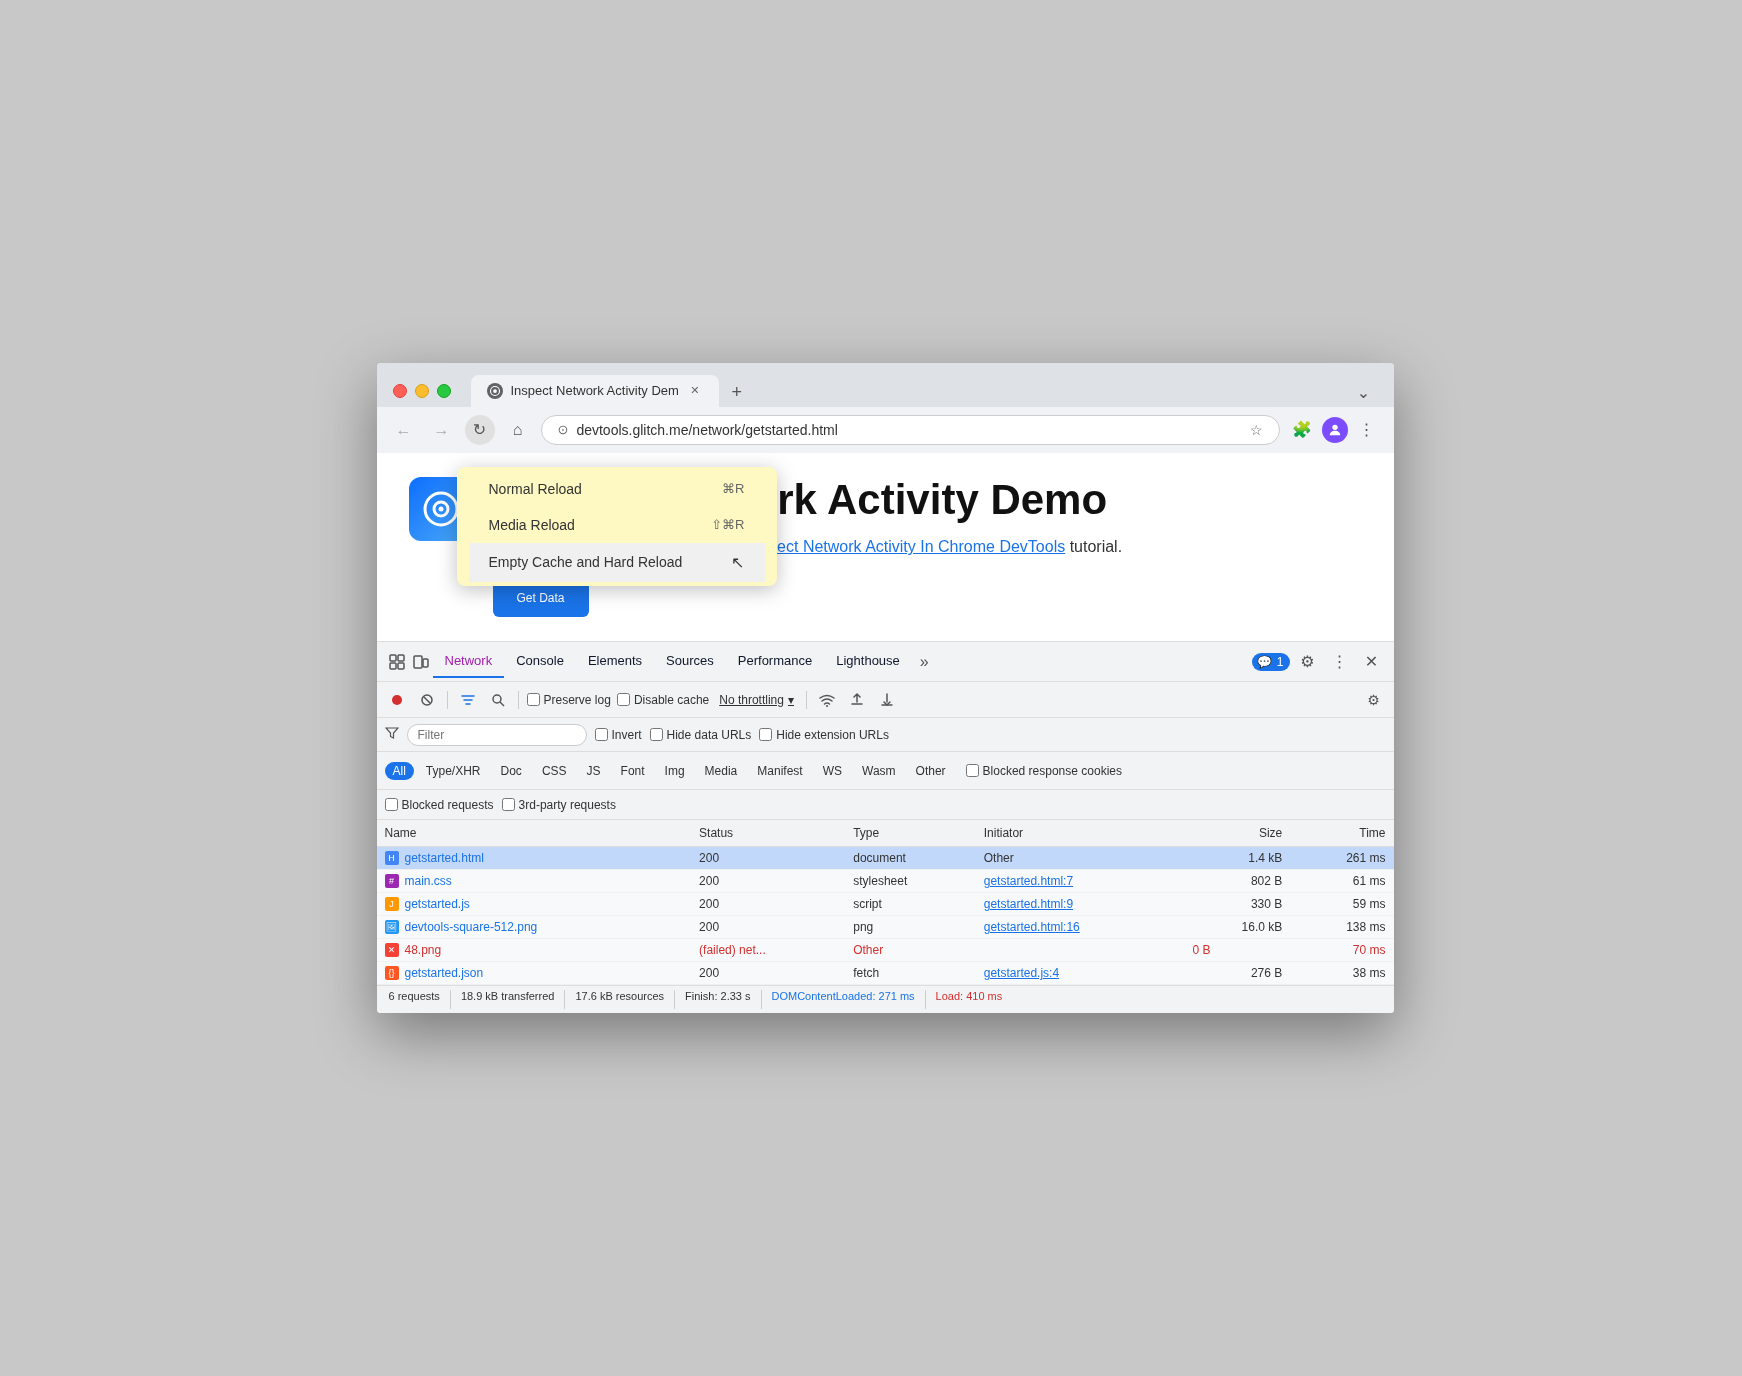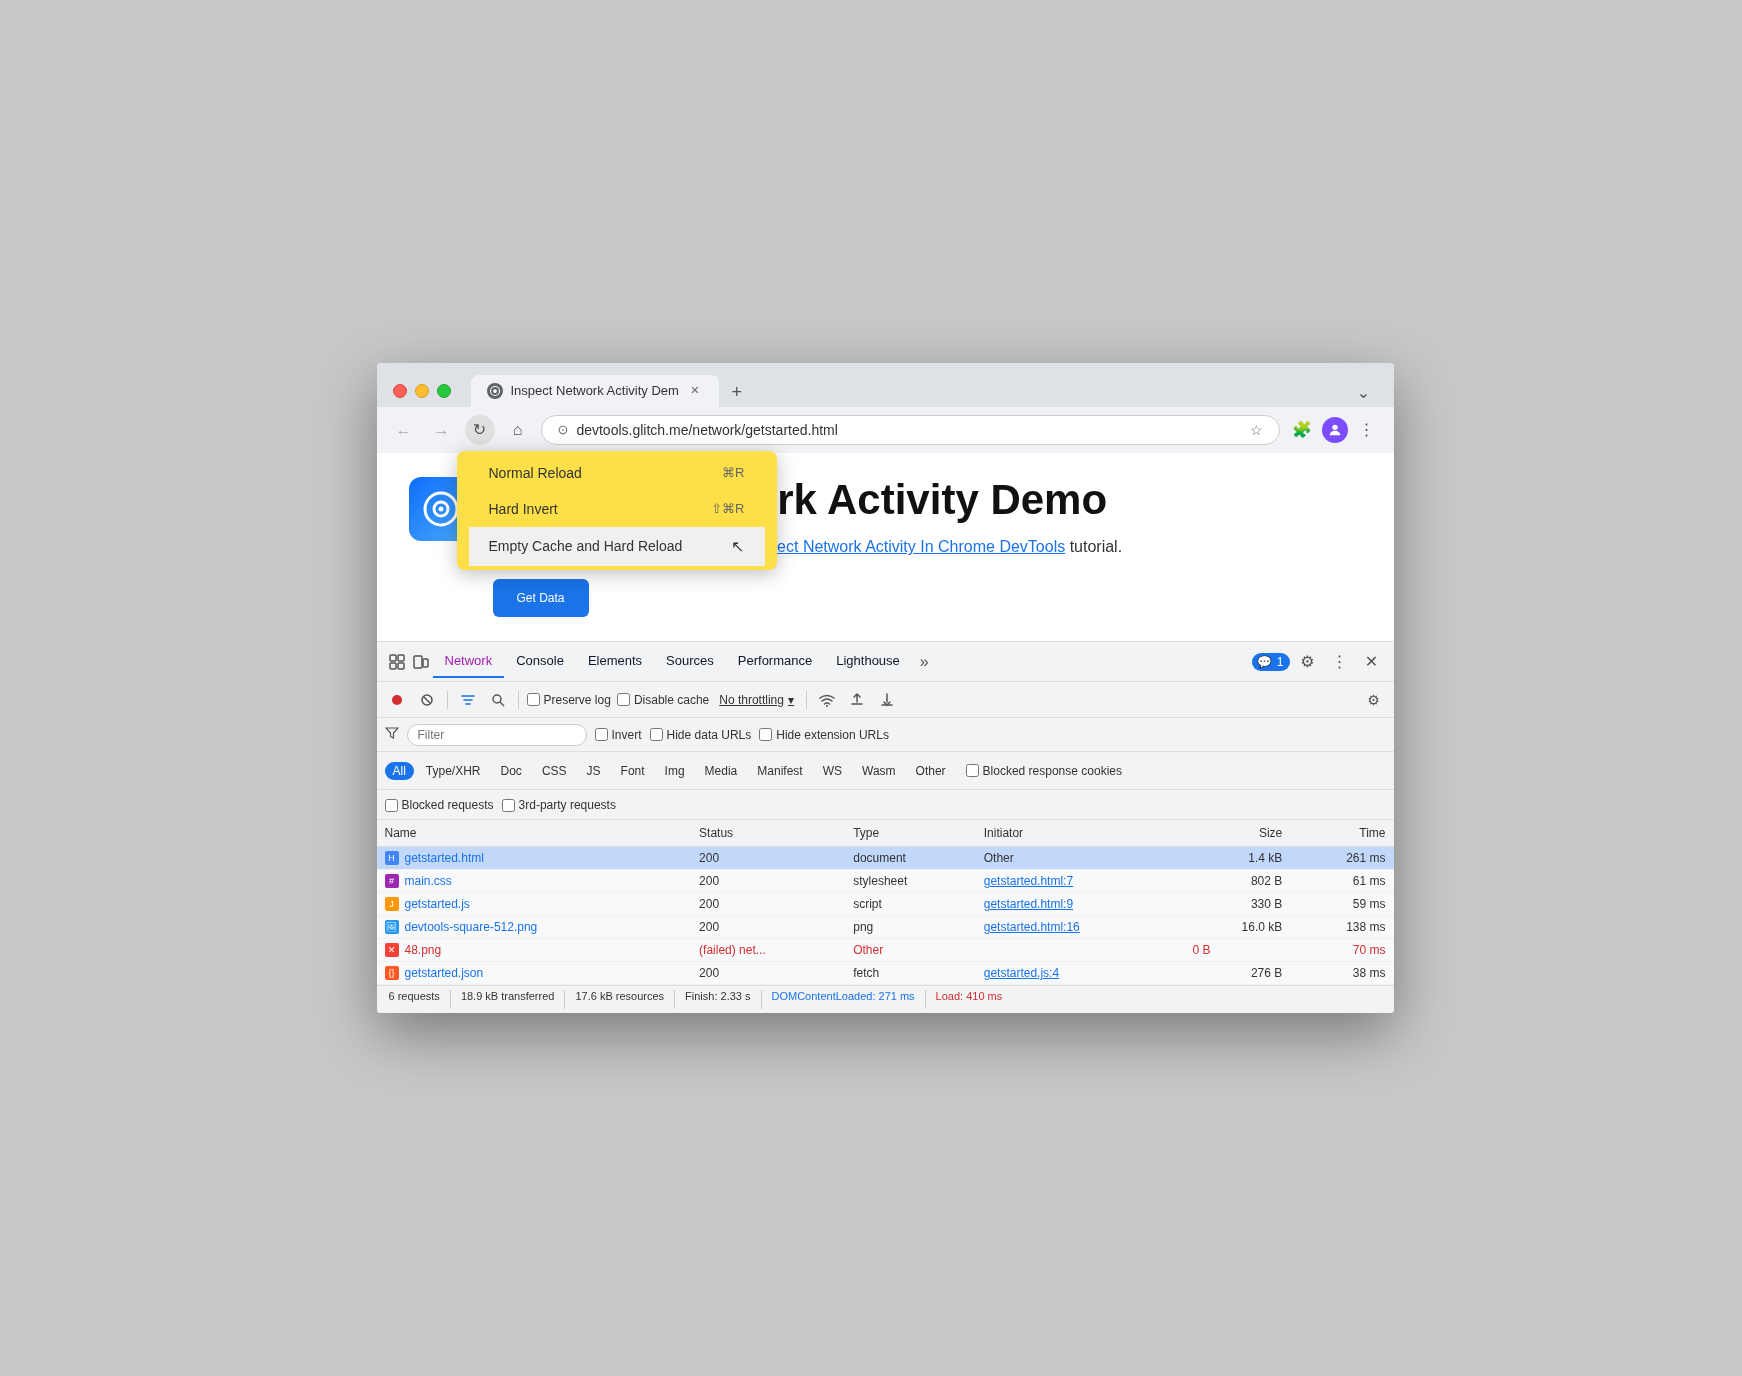--- a/index.html
+++ b/index.html
@@ -209,23 +209,23 @@
       align-items: center;
       justify-content: center;
       color: white;
       font-size: 12px;
       cursor: pointer;
     }
 
     
     .reload-dropdown {
       position: absolute;
-      top: 36px;
+      top: 52px;
       left: -8px;
-      background: #fde047;
+      background: #fef9c3;
       border-radius: 8px;
       box-shadow: 0 4px 20px rgba(0,0,0,0.25);
       min-width: 320px;
       z-index: 100;
       padding: 4px 12px;
     }
 
     .reload-menu-item {
       display: flex;
       align-items: center;
@@ -490,21 +490,21 @@
       display: flex;
       align-items: center;
       padding: 4px 8px;
       gap: 8px;
       border-bottom: 1px solid #ddd;
       height: 30px;
     }
 
     .blocked-check2 {
       display: flex;
-      align-items: flex-end;
+      align-items: center;
       gap: 4px;
       font-size: 12px;
       color: #333;
     }
 
     
     .network-table {
       width: 100%;
       border-collapse: collapse;
       font-size: 12px;
@@ -649,21 +649,21 @@
       <div class="nav-btn reload-btn active">
         <span>↻</span>
       </div>
 
       <div class="reload-dropdown">
         <div class="reload-menu-item">
           <span>Normal Reload</span>
           <span class="menu-shortcut">⌘R</span>
         </div>
         <div class="reload-menu-item">
-          <span>Hard Invert</span>
+          <span>Media Reload</span>
           <span class="menu-shortcut">⇧⌘R</span>
         </div>
         <div class="reload-menu-item hovered">
           <span>Empty Cache and Hard Reload</span>
           <span class="menu-cursor">↖</span>
         </div>
       </div>
     </div>
 
     <div class="nav-btn">

